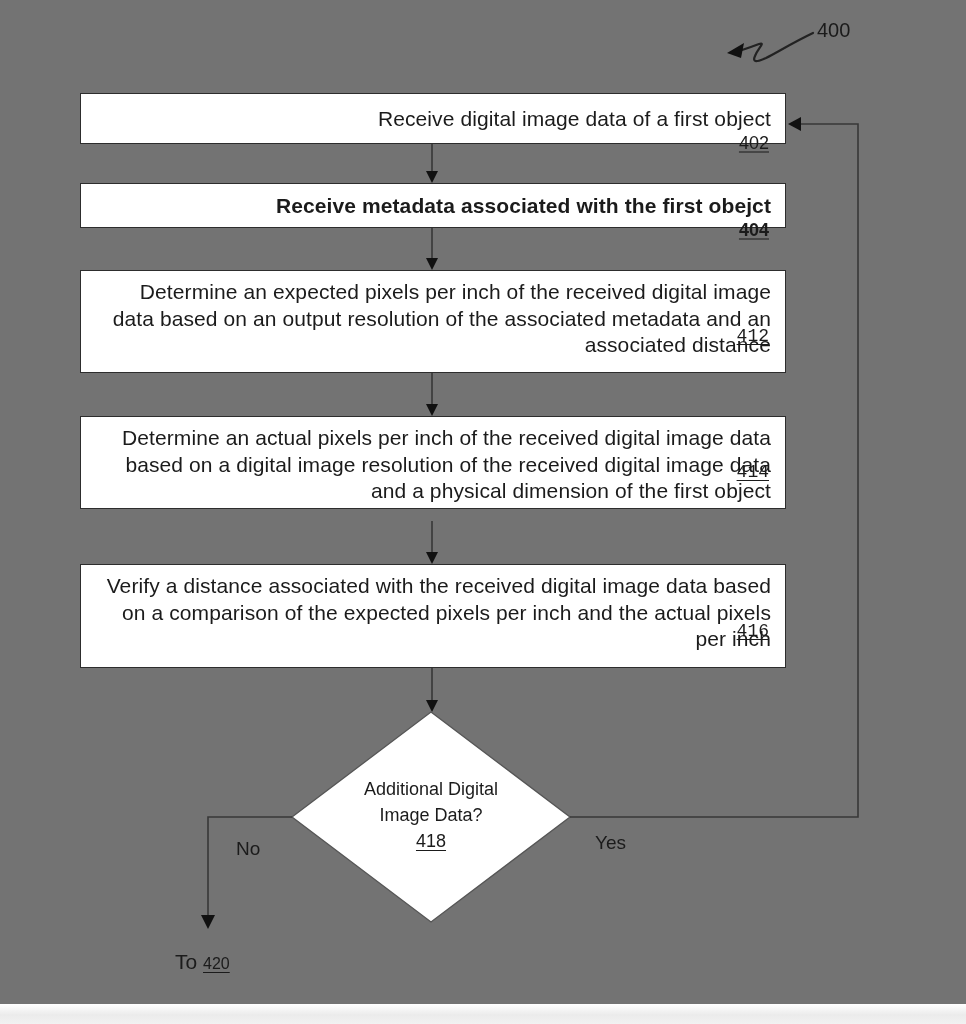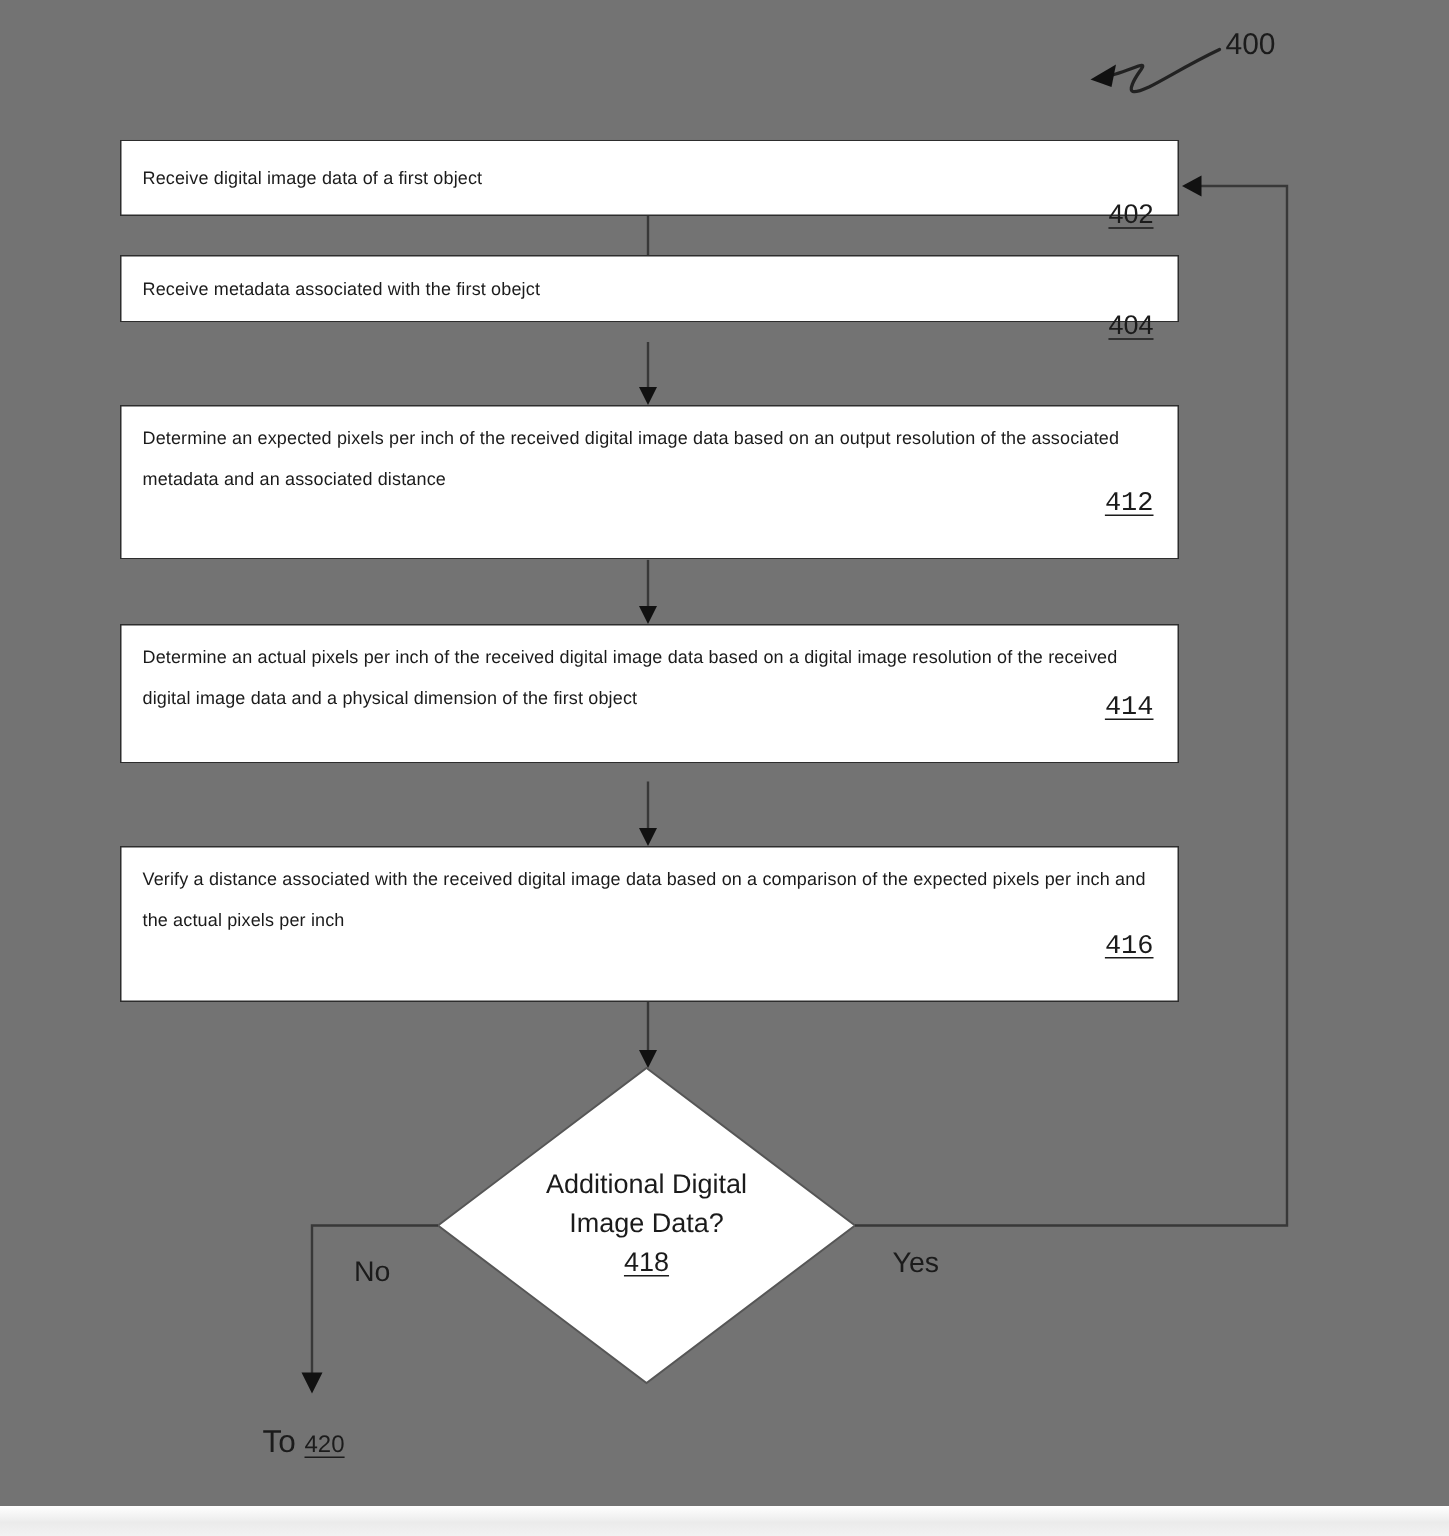--- a/index.html
+++ b/index.html
@@ -27,22 +27,22 @@
     left: 80px;
     width: 706px;
     border: 1.6px solid #2d2d2d;
     background: #ffffff;
     box-sizing: border-box;
   }
   .pbox .btext {
     position: absolute;
     left: 14px;
     right: 14px;
-    text-align: left;
-    font-size: 12px;
+    text-align: right;
+    font-size: 21px;
     line-height: 26.5px;
     letter-spacing: 0.1px;
   }
   .pbox.single .btext {
     top: 50%;
     transform: translateY(-50%);
   }
   .pbox.multi .btext {
     top: 8px;
   }
@@ -151,21 +151,21 @@
     </g>
   </svg>
 
   <div id="figure-label">400</div>
 
   <div class="pbox single" style="top:93px;height:51px;">
     <div class="btext">Receive digital image data of a first object</div>
     <span class="refnum">402</span>
   </div>
 
-  <div class="pbox single" style="top:170px;height:45px;">
+  <div class="pbox single" style="top:183px;height:45px;font-weight:bold;">
     <div class="btext">Receive metadata associated with the first obejct</div>
     <span class="refnum">404</span>
   </div>
 
   <div class="pbox multi" style="top:270px;height:103px;">
     <div class="btext">Determine an expected pixels per inch of the received digital image data based on an output resolution of the associated metadata and an associated distance</div>
     <span class="refnum">412</span>
   </div>
 
   <div class="pbox multi" style="top:416px;height:93px;">

